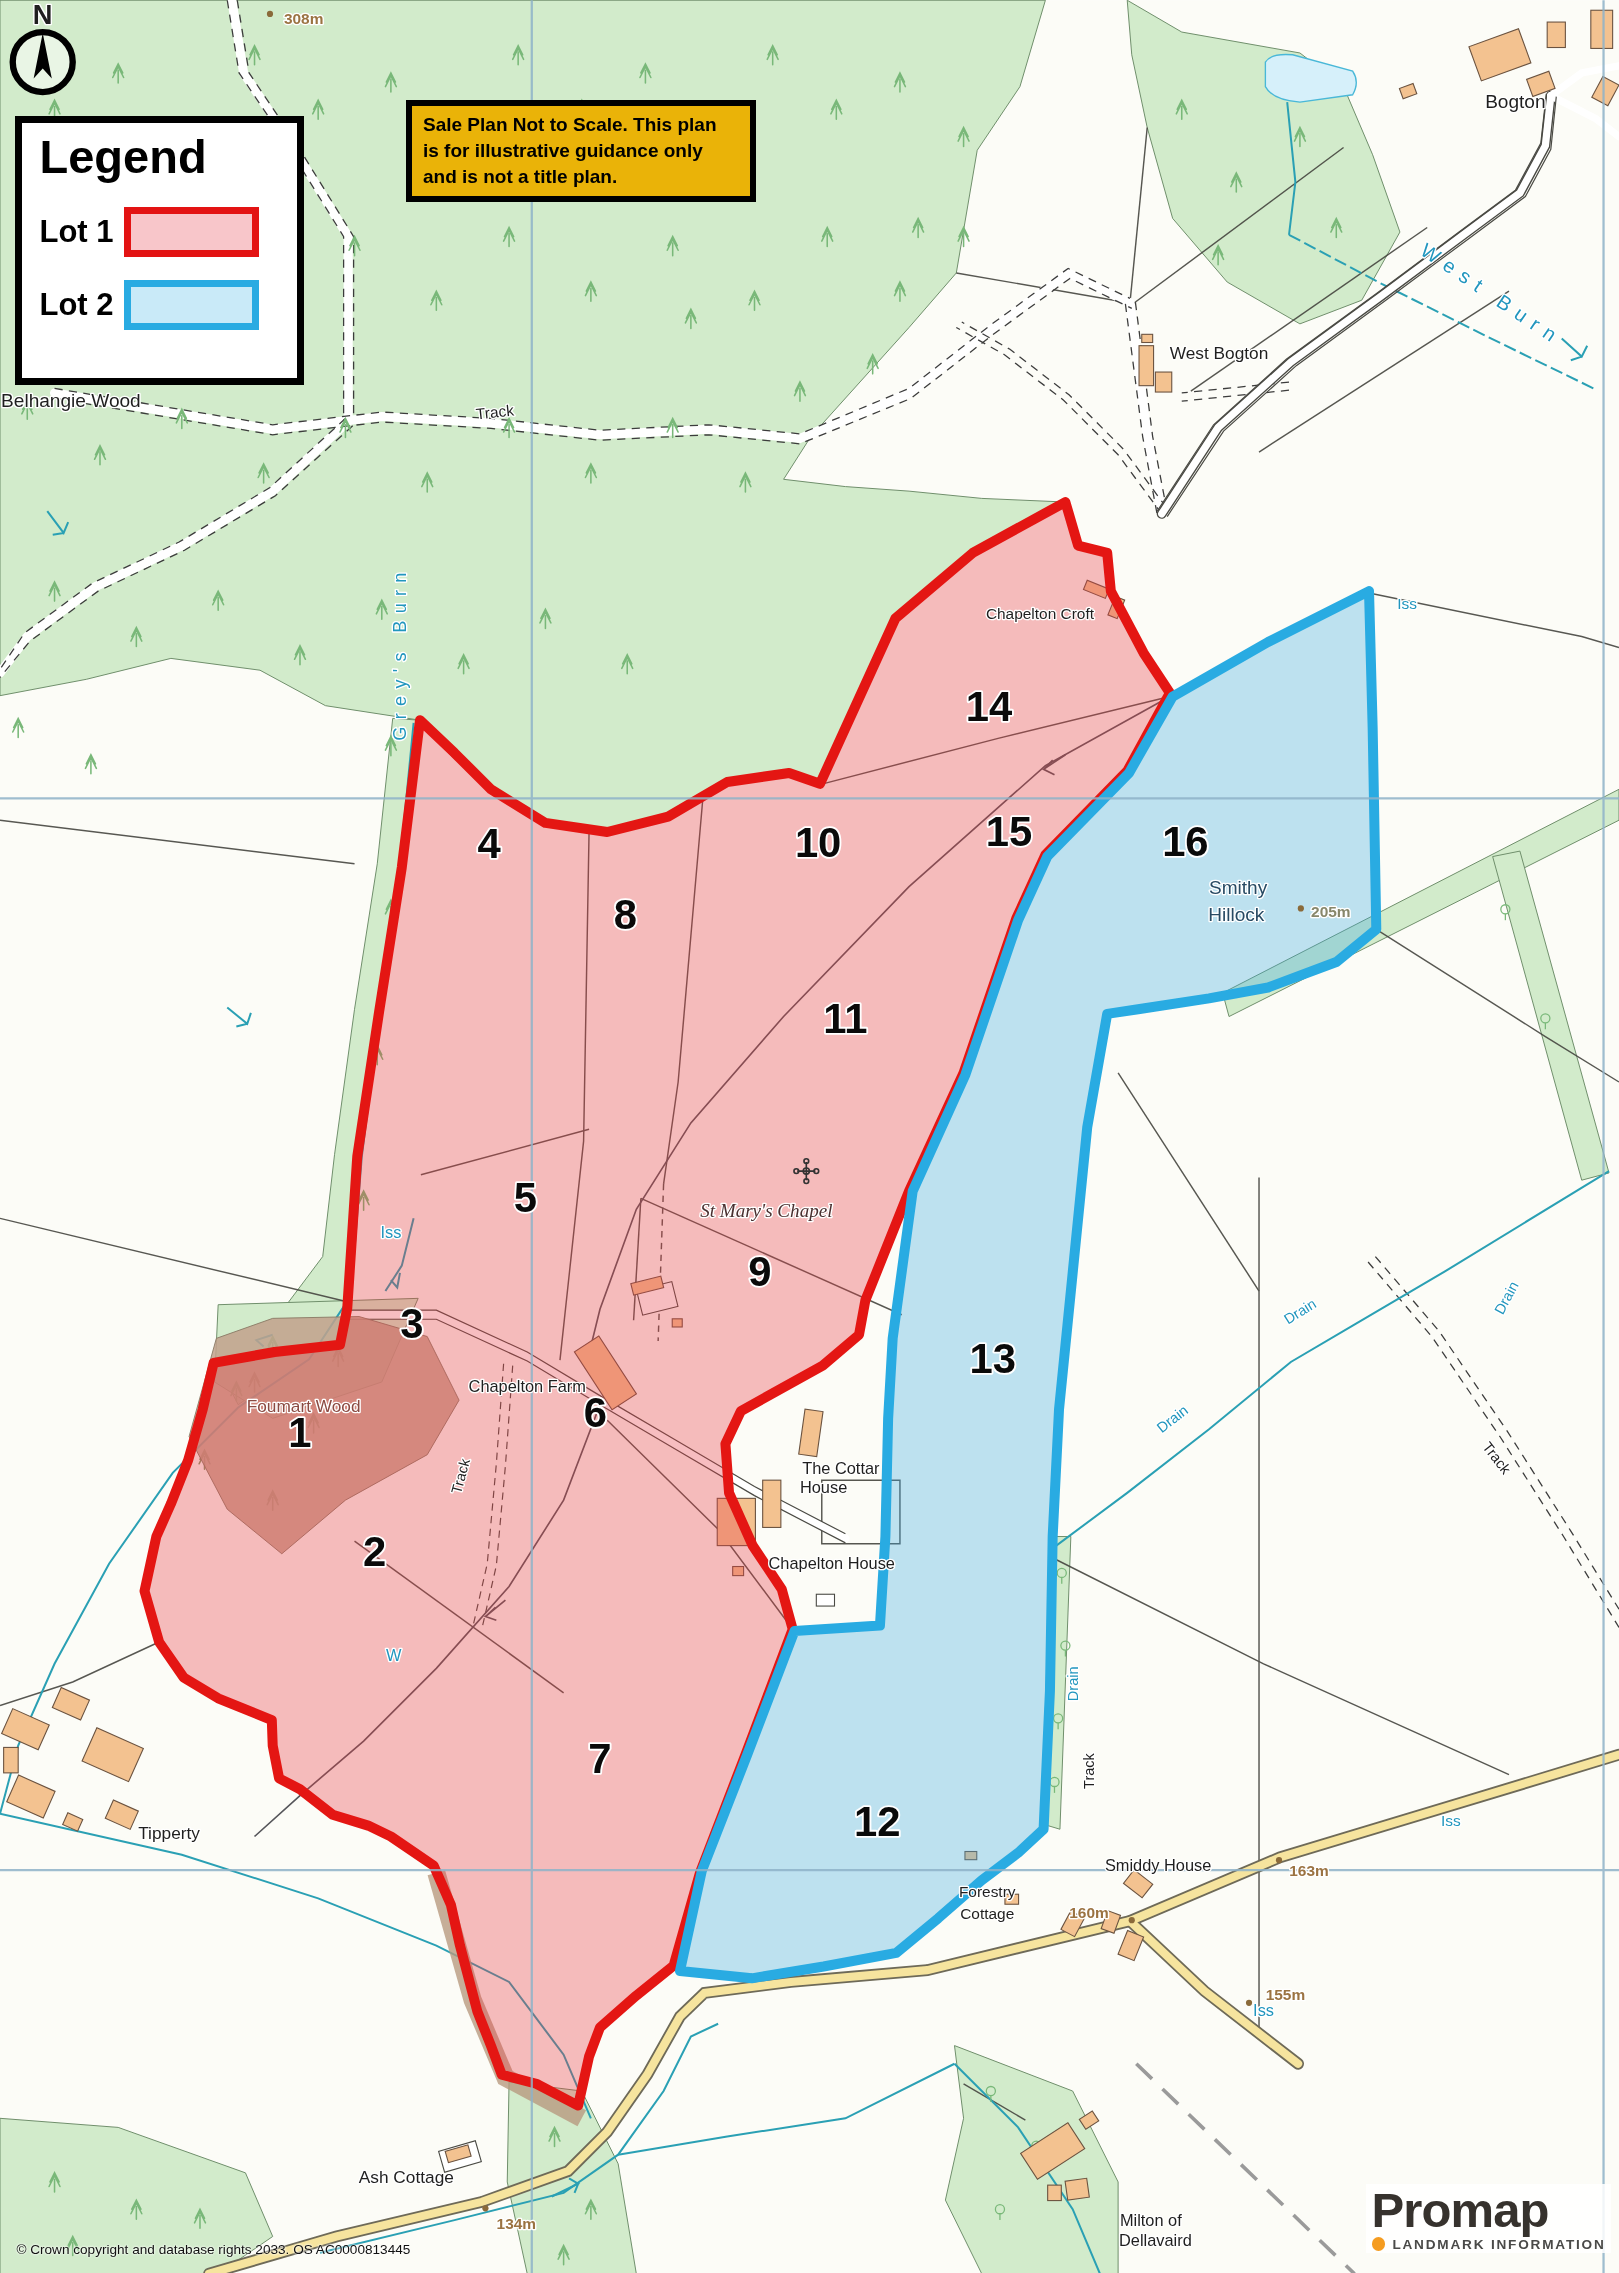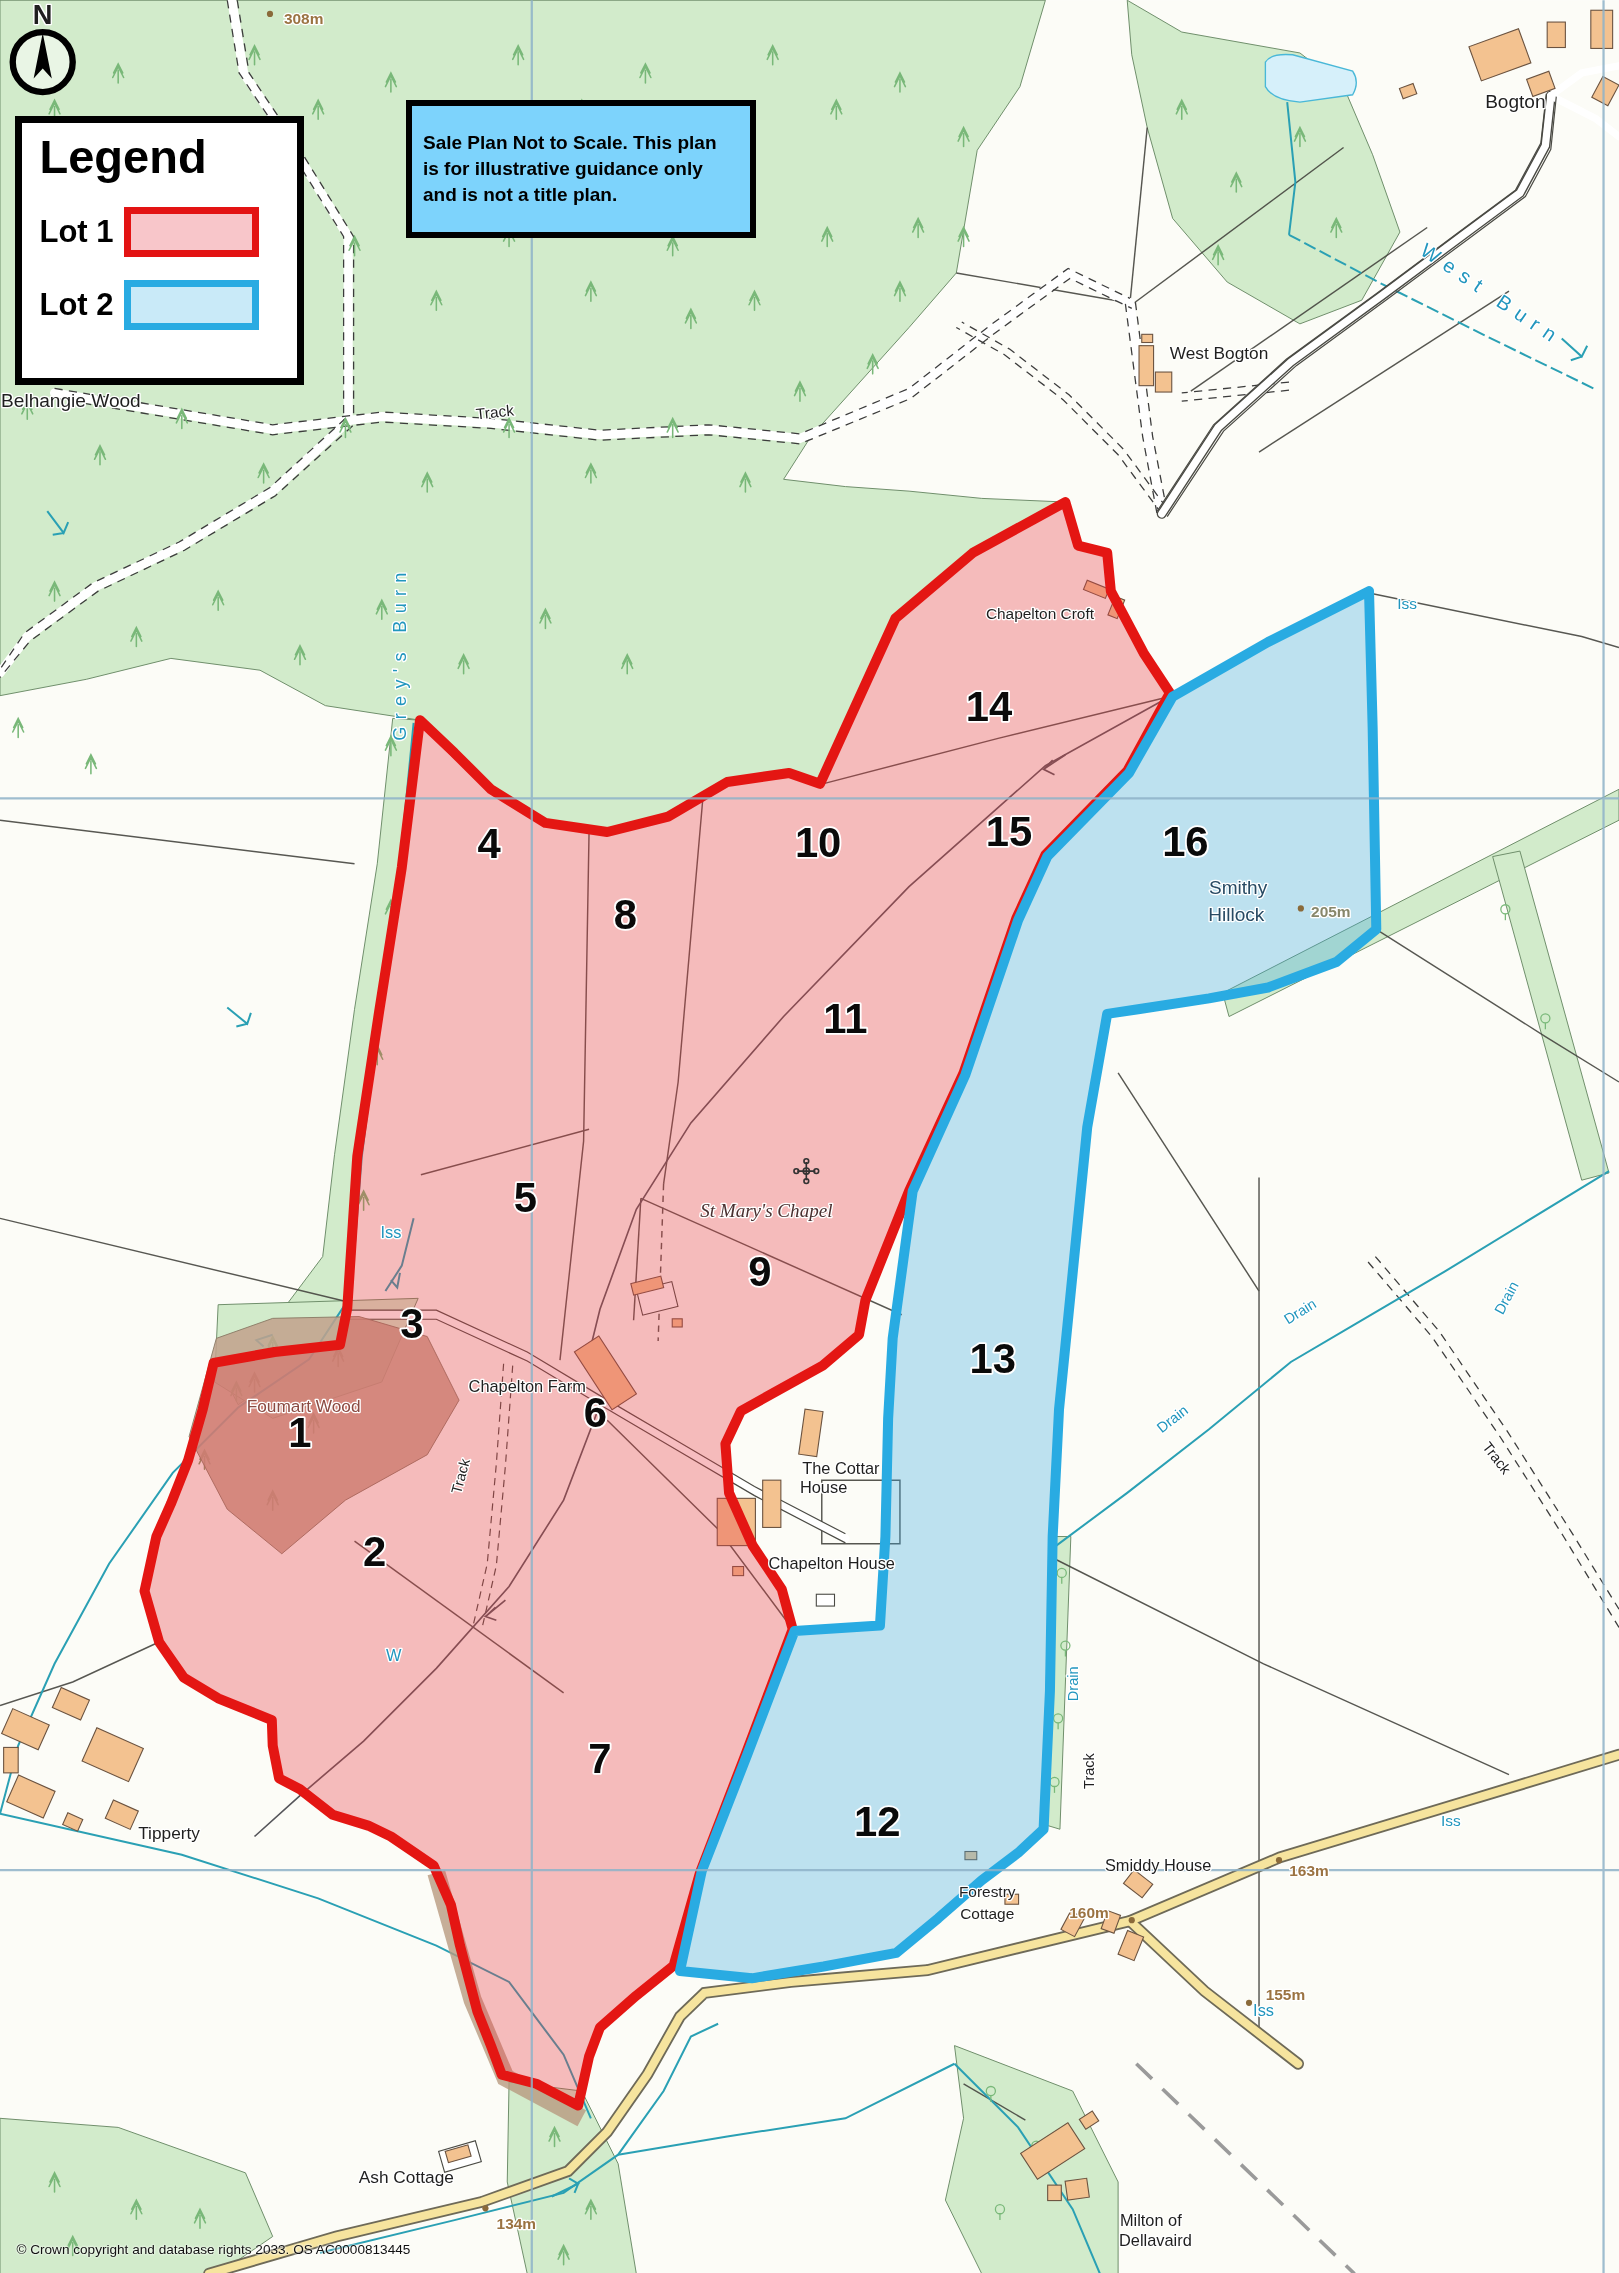--- a/index.html
+++ b/index.html
@@ -23,21 +23,21 @@
     border:7.3px solid #000;z-index:5;}
   .legend h1{margin:5.5px 0 0 18px;font-size:47px;letter-spacing:0;color:#000;}
   .lrow{display:flex;align-items:center;margin:23px 0 0 18px;}
   .lrow .cap{font-size:31px;font-weight:bold;width:84px;color:#000;}
   .swatch{width:135px;height:50px;box-sizing:border-box;}
   .sw1{border:7.3px solid var(--lot1b);background:var(--lot1f);}
   .sw2{border:7.3px solid var(--lot2b);background:var(--lot2f);}
 
   
   .disclaimer{position:absolute;left:406px;top:100px;width:350px;box-sizing:border-box;
-    background:#7dd3fc;border:6.4px solid #000;padding:24px 11px;z-index:5;}
+    background:#eab308;border:6.4px solid #000;padding:6px 11px;z-index:5;}
   .disclaimer div{font-size:19px;font-weight:bold;line-height:26px;color:#000;}
 
   
   .promap{position:absolute;left:1366px;top:2184px;z-index:5;background:rgba(255,255,255,0.85);padding:1.8px 5.5px;}
   .promap .name{font-size:49px;font-weight:bold;color:#36322d;letter-spacing:-0.9px;line-height:49px;}
   .promap .sub{display:flex;align-items:center;margin-top:1.8px;}
   .promap .dot{width:13.6px;height:13.6px;border-radius:50%;background:#f59c20;margin-right:7.3px;}
   .promap .tag{font-size:13.6px;font-weight:bold;letter-spacing:1.8px;color:#4a4a48;}
 
   .copyright{position:absolute;left:16.4px;top:2242px;font-size:13.6px;color:#111;z-index:5;
@@ -447,16 +447,23 @@
       <span class="swatch sw2"></span>
     </div>
   </div>
 
   <div class="disclaimer">
     <div>Sale Plan Not to Scale. This plan</div>
     <div>is for illustrative guidance only</div>
     <div>and is not a title plan.</div>
   </div>
 
+  <div class="promap">
+    <div class="name">Promap</div>
+    <div class="sub">
+      <span class="dot"></span>
+      <span class="tag">LANDMARK INFORMATION</span>
+    </div>
+  </div>
 
   <div class="copyright">© Crown copyright and database rights 2033. OS AC0000813445</div>
 </div>
 
 
 </body></html>

